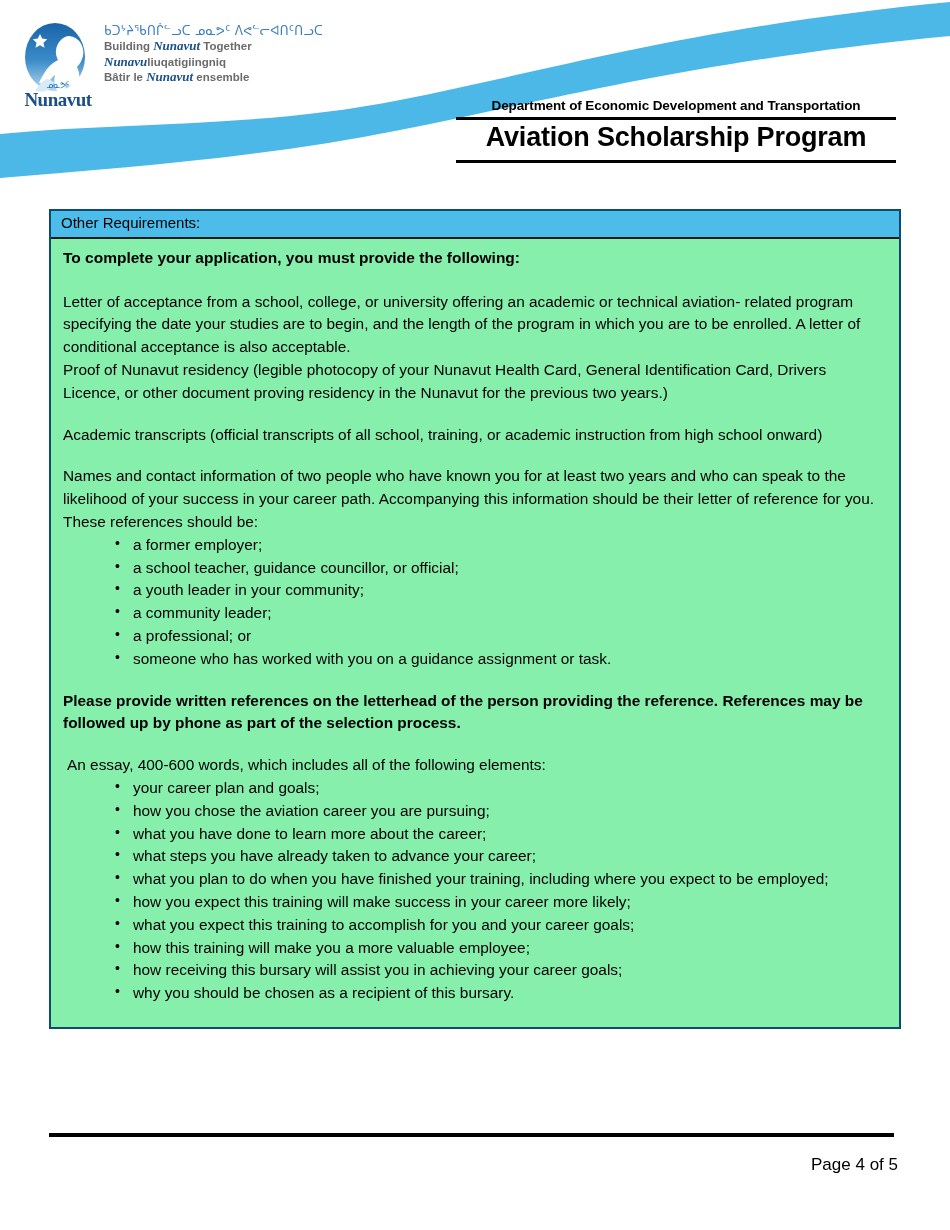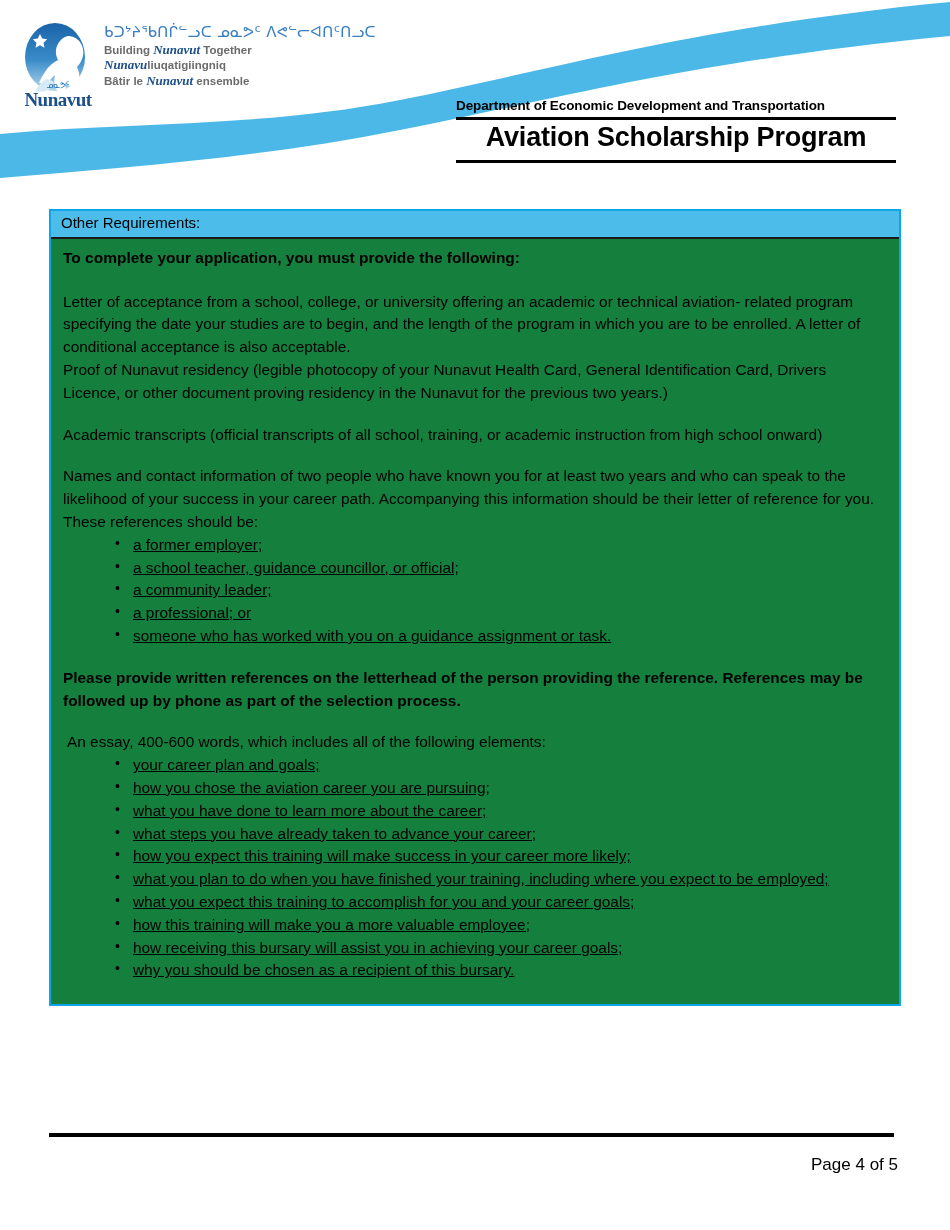--- a/index.html
+++ b/index.html
@@ -44,21 +44,21 @@
     flex: 0 0 auto;
   }
   .logo-text {
     margin-left: 10px;
     margin-top: 2px;
     line-height: 1.18;
     white-space: nowrap;
   }
   .logo-syll {
     font-family: "DejaVu Sans", sans-serif;
-    font-size: 15px;
+    font-size: 12px;
     color: #3a7fc1;
     letter-spacing: .3px;
   }
   .logo-line {
     font-size: 11.5px;
     color: #6b6b6b;
     font-weight: 600;
   }
   .logo-line .nv {
     font-family: "Liberation Serif", serif;
@@ -71,20 +71,21 @@
   .dept-block {
     position: absolute;
     left: 456px;
     top: 98px;
     width: 440px;
     z-index: 6;
   }
   .dept-name {
     font-size: 13.5px;
     font-weight: bold;
+    text-align: center;
     letter-spacing: -0.1px;
     white-space: nowrap;
   }
   .rule-thick {
     border-top: 3px solid #000;
     margin: 4px 0 2px 0;
   }
   .prog-title {
     font-size: 27px;
     font-weight: bold;
@@ -97,23 +98,23 @@
     border-top: 3px solid #000;
     margin-top: 6px;
   }
 
   
   .content-box {
     position: absolute;
     left: 49px;
     top: 209px;
     width: 852px;
-    border: 2px solid #0ea5e9;
+    border: 2px solid #0c4a6e;
     box-sizing: border-box;
-    background: #15803d;
+    background: #86efac;
   }
   .section-bar {
     background: #4cbceb;
     border-bottom: 2px solid #1a1a1a;
     font-size: 15px;
     padding: 3px 8px 4px 10px;
     line-height: 1.25;
   }
   .box-body {
     padding: 8px 12px 22px 12px;
@@ -127,21 +128,20 @@
     margin: 0 0 2px 0;
   }
   .para {
     margin: 0;
   }
   .spacer { height: 19px; }
   ul.bul {
     list-style: none;
     margin: 0;
     padding: 0 0 0 52px;
-    text-decoration: underline;
   }
   ul.bul li {
     position: relative;
     padding-left: 18px;
     line-height: 1.48;
   }
   ul.bul li::before {
     content: "\2022";
     position: absolute;
     left: 0;
@@ -237,40 +237,41 @@
 
     <p class="para">Academic transcripts (official transcripts of all school, training, or academic instruction from high school onward)</p>
 
     <div class="spacer"></div>
 
     <p class="para">Names and contact information of two people who have known you for at least two years and who can speak to the likelihood of your success in your career path. Accompanying this information should be their letter of reference for you. These references should be:</p>
 
     <ul class="bul" id="references-list">
         <li>a former employer;</li>
         <li>a school teacher, guidance councillor, or official;</li>
+        <li>a youth leader in your community;</li>
         <li>a community leader;</li>
         <li>a professional; or</li>
         <li>someone who has worked with you on a guidance assignment or task.</li>
       </ul>
 
     <div class="spacer"></div>
 
     <p class="bold-para">Please provide written references on the letterhead of the person providing the reference. References may be followed up by phone as part of the selection process.</p>
 
     <div class="spacer"></div>
 
     <p class="essay-lead"> An essay, 400-600 words, which includes all of the following elements:</p>
 
     <ul class="bul" id="essay-list">
         <li>your career plan and goals;</li>
         <li>how you chose the aviation career you are pursuing;</li>
         <li>what you have done to learn more about the career;</li>
         <li>what steps you have already taken to advance your career;</li>
+        <li>what you plan to do when you have finished your training, including where you expect to be employed;</li>
         <li>how you expect this training will make success in your career more likely;</li>
-        <li>what you plan to do when you have finished your training, including where you expect to be employed;</li>
         <li>what you expect this training to accomplish for you and your career goals;</li>
         <li>how this training will make you a more valuable employee;</li>
         <li>how receiving this bursary will assist you in achieving your career goals;</li>
         <li>why you should be chosen as a recipient of this bursary.</li>
       </ul>
 
   </div>
 </div>
 
 <div class="footer-rule"></div>

